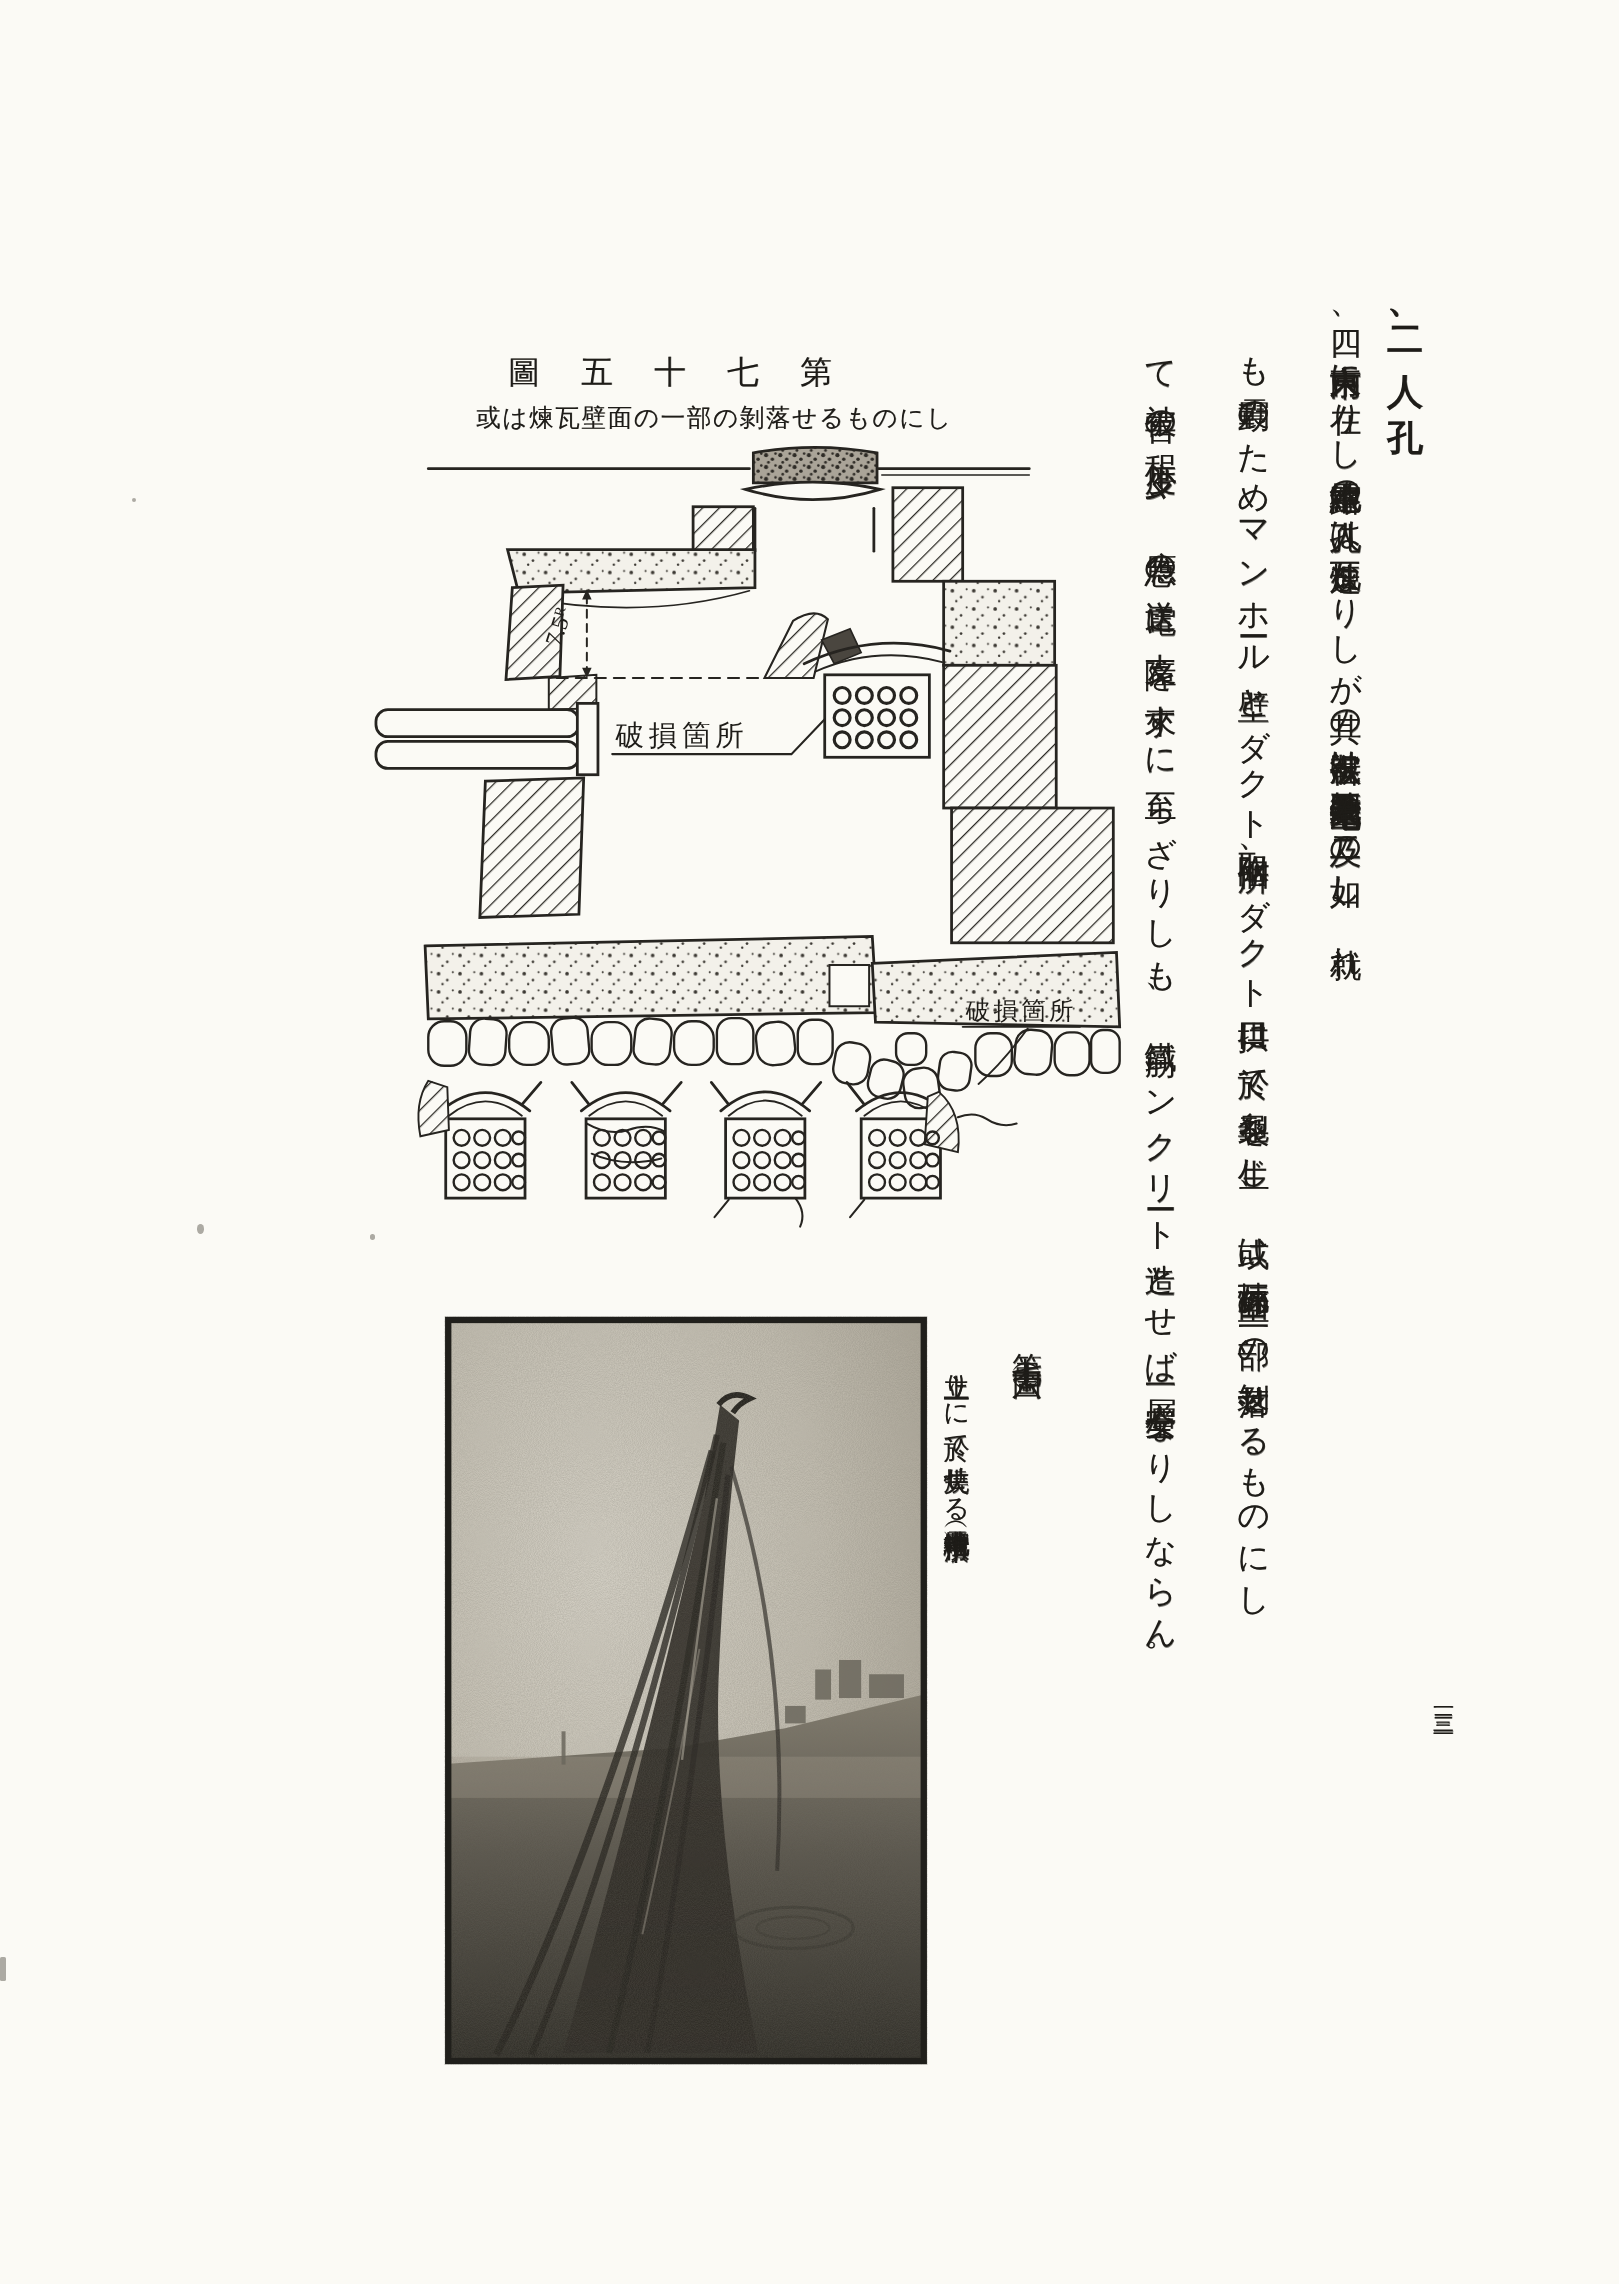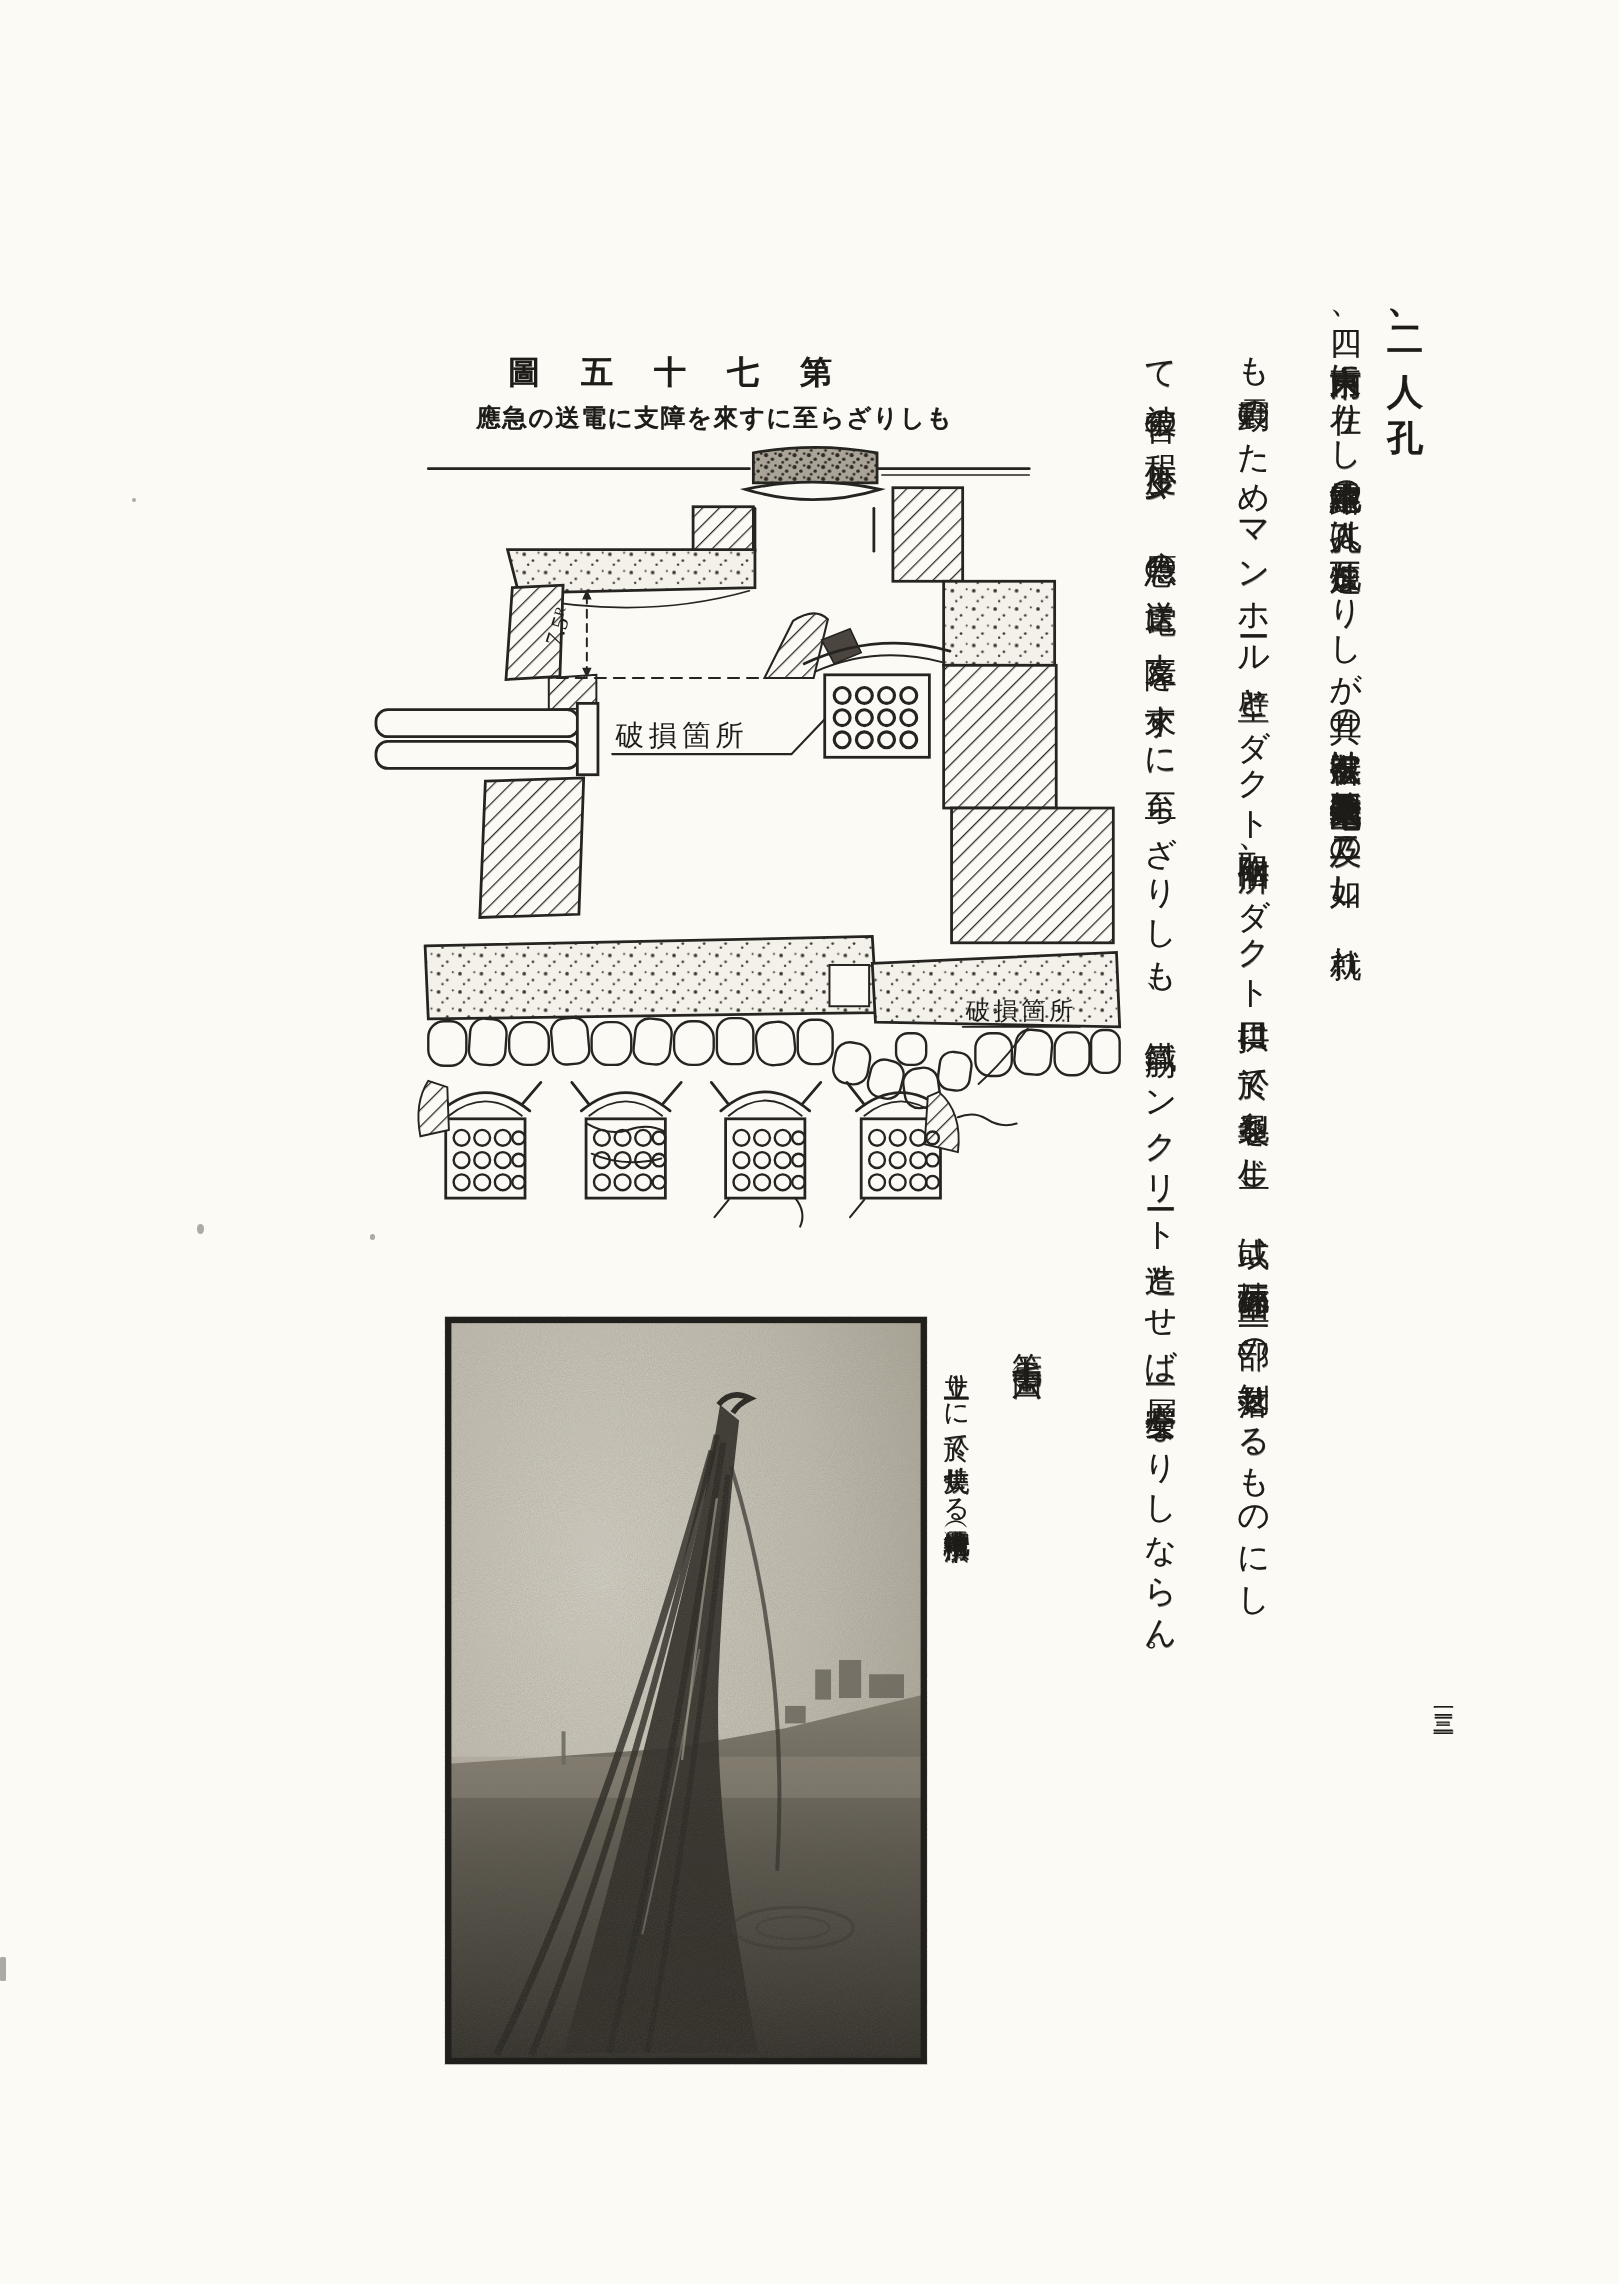--- a/index.html
+++ b/index.html
@@ -16,21 +16,20 @@
     text-orientation:mixed;
     white-space:nowrap;
     color:#1e1c18;
     text-shadow:0.4px 0.4px 0 rgba(30,28,24,.55);
   }
   .htext{
     position:absolute;
     white-space:nowrap;
     color:#1e1c18;
     text-shadow:0.4px 0.4px 0 rgba(30,28,24,.5);
-    font-weight:bold;
   }
   .section-header{left:1380px;top:300px;font-size:36px;letter-spacing:4.8px;font-weight:bold;}
   .col1{left:1324px;top:306px;font-size:32px;letter-spacing:0.8px;}
   .col2{left:1232px;top:333px;font-size:32px;letter-spacing:3.5px;}
   .col3{left:1139px;top:338px;font-size:32px;letter-spacing:5px;}
   .page-number{left:1429px;top:1696px;font-size:21.4px;letter-spacing:2.4px;}
   .fig75-title{left:508px;top:351px;font-size:32px;letter-spacing:41px;}
   .fig75-caption{left:476px;top:401px;font-size:24.6px;letter-spacing:1.6px;}
   .fig76-title{left:1006px;top:1329px;font-size:30px;letter-spacing:4.8px;}
   .fig76-caption{left:939px;top:1353px;font-size:26px;letter-spacing:0.8px;}
@@ -43,21 +42,21 @@
 
 <div class="page">
 
   <div class="vtext section-header">二、人　孔</div>
   <div class="vtext col1">四、東京市內に在りし地中電線路の人孔は煉瓦造なりしが其の被害狀況は第七十五圖及第七十七圖の一及二の如し。就れ</div>
   <div class="vtext col2">も震動のためマンホール壁とダクト取附個所、ダクト拱口に於て龜裂を生じ、或は煉瓦壁面の一部の剝落せるものにし</div>
   <div class="vtext col3">て被害の程度少く、應急の送電に支障を來すに至らざりしも、鐵筋コンクリート造とせば一層安全なりしならん。</div>
   <div class="vtext page-number">一三三</div>
 
   <div class="htext fig75-title">圖五十七第</div>
-  <div class="htext fig75-caption">應急の送電に支障を來すに至らざりしも</div>
+  <div class="htext fig75-caption">或は煉瓦壁面の一部の剝落せるものにし</div>
 
   <svg class="diagram" viewBox="0 0 980 1020" xmlns="http://www.w3.org/2000/svg">
     <defs>
       <pattern id="hatch" width="15" height="15" patternUnits="userSpaceOnUse" patternTransform="rotate(45)">
         <rect width="15" height="15" fill="#fbfaf5"></rect>
         <line x1="0" y1="0" x2="0" y2="15" stroke="#2c2a25" stroke-width="3.2"></line>
       </pattern>
       <pattern id="stip" width="27" height="23" patternUnits="userSpaceOnUse">
         <rect width="27" height="23" fill="#f3f1ea"></rect>
         <circle cx="5" cy="6" r="2.3" fill="#3b3832"></circle>

